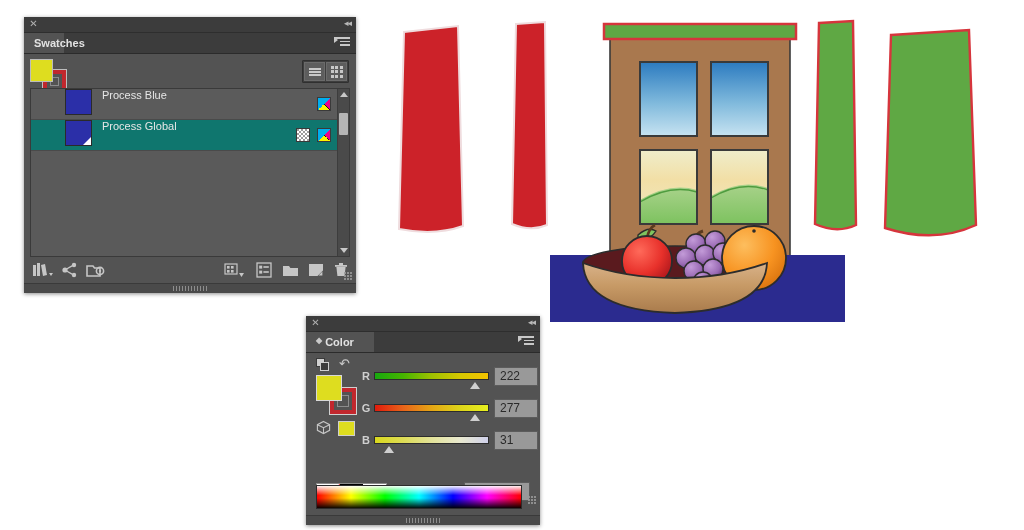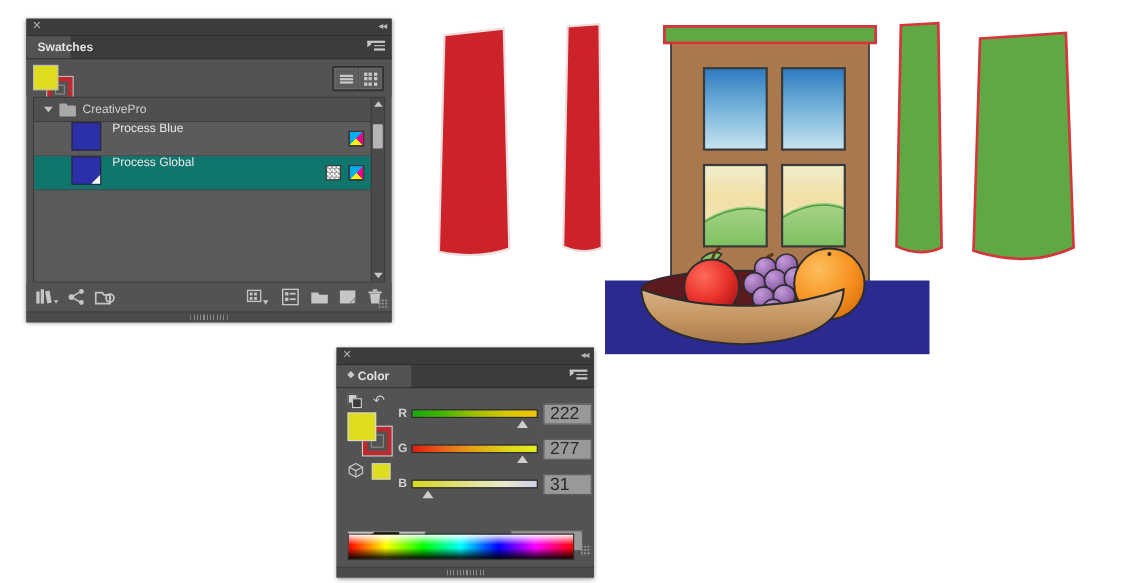--- a/index.html
+++ b/index.html
@@ -326,21 +326,21 @@
     border-left:5px solid transparent;
     border-right:5px solid transparent;
     border-bottom:7px solid #cfcfcf;
   }
   .slider-val{
     position:absolute;
     width:44px;height:19px;
     background:#999999;
     border:1px solid #5c5c5c;
     box-sizing:border-box;
-    color:#2a2a2a;font-size:16px;
+    color:#2a2a2a;font-size:12px;
     line-height:17px;padding-left:5px;
   }
   .hex-at{
     position:absolute;color:#bdbdbd;font-size:11px;
   }
   .hex-field{
     position:absolute;
     width:66px;height:19px;
     background:#999999;
     border:1px solid #5c5c5c;box-sizing:border-box;
@@ -406,25 +406,20 @@
             <i></i>
             <i></i>
             <i></i>
             <i></i>
         </div>
       </div>
     </div>
   </div>
 
   <div class="sw-list">
-    <div class="sw-folder-row">
-      <div class="tri-down"></div>
-      <div class="folder-ico"></div>
-      <div class="folder-name">CreativePro</div>
-    </div>
 
     <div id="sw-rows">
         <div class="sw-row">
           <div class="lead"></div>
           <div class="sw-chip" style="background: rgb(43, 47, 168);"></div>
           <div class="sw-name">Process Blue</div>
           <div class="sw-right">
             <div class="ico-box ico-cmyk"></div>
           </div>
         </div>

